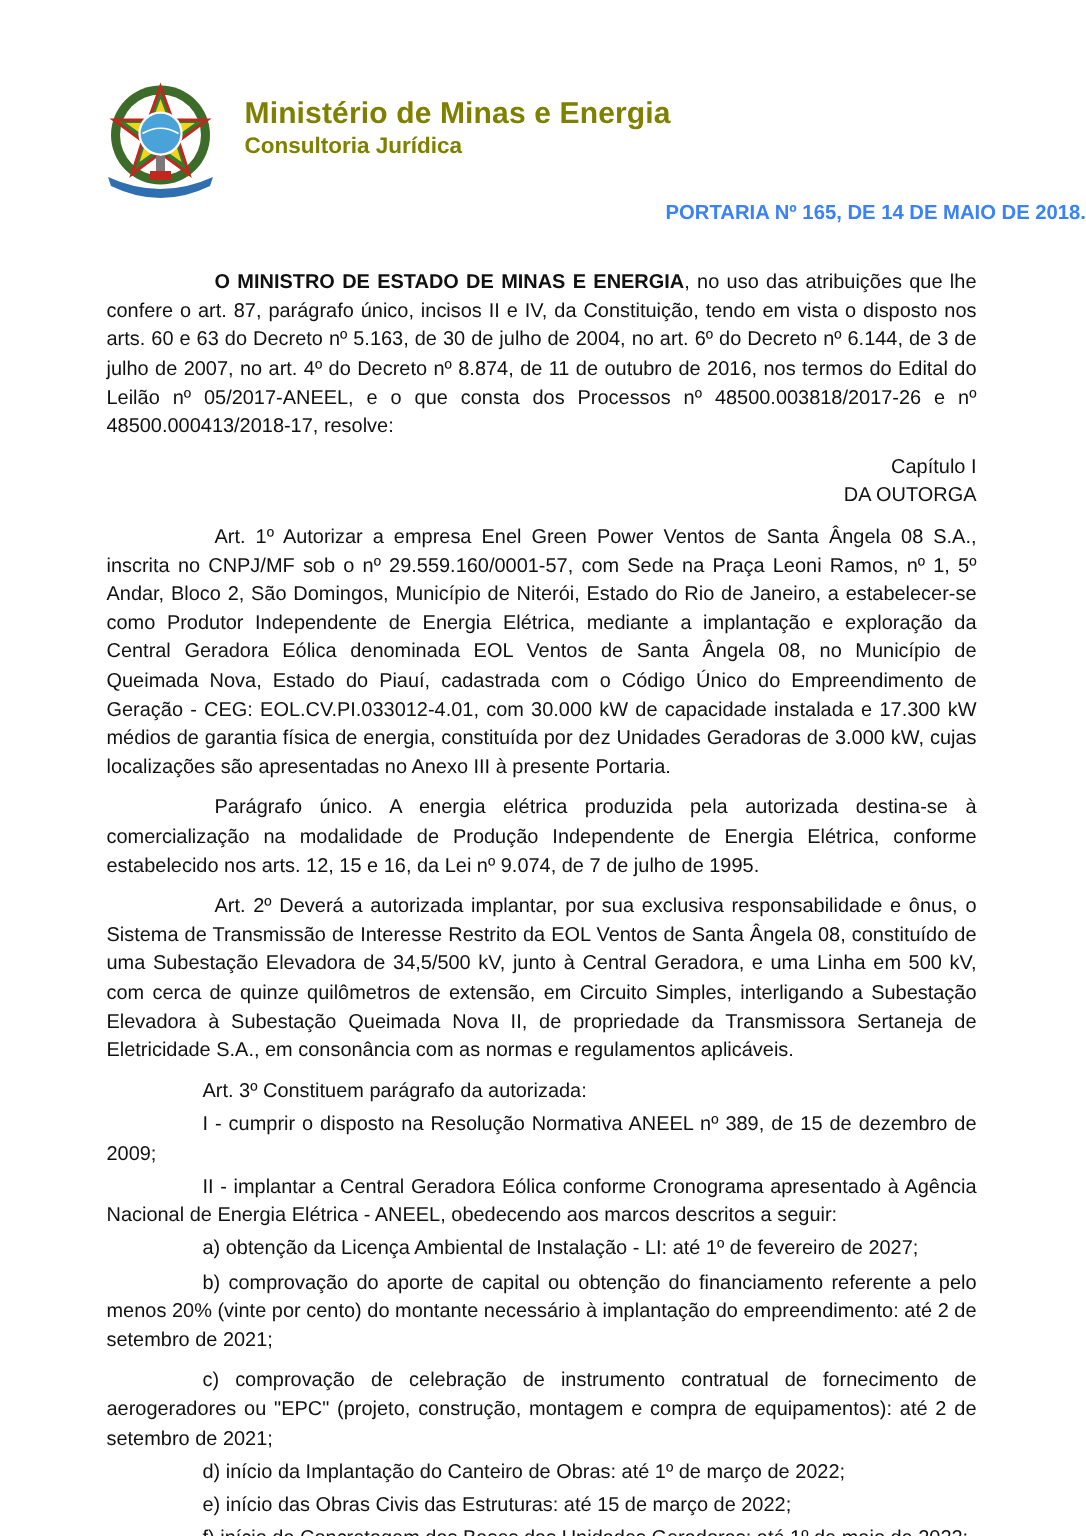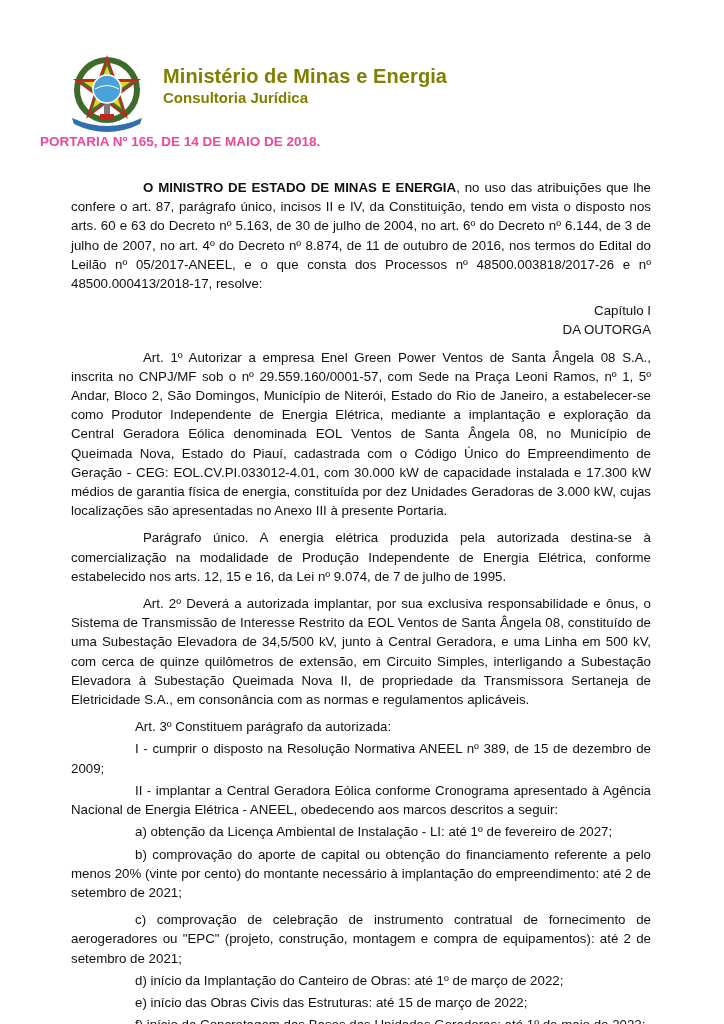--- a/index.html
+++ b/index.html
@@ -13,23 +13,23 @@
   .emblem { position: absolute; left: 0; top: 0; width: 86px; height: 86px; }
   .title-block { position: absolute; left: 99px; top: 12px; }
   .ministry {
     font-size: 20px; font-weight: bold; color: #7f7f00; letter-spacing: 0.1px;
     line-height: 24px; white-space: nowrap;
   }
   .consult {
     font-size: 15px; font-weight: bold; color: #7f7f00; line-height: 20px; white-space: nowrap;
   }
   .portaria {
-    position: absolute; left: 0; width: 724px; top: 134px; text-align: left;
+    position: absolute; left: 0; width: 724px; top: 134px; text-align: right;
     padding-left: 40px; box-sizing: border-box;
-    font-size: 13.5px; font-weight: bold; color: #ec4899; white-space: nowrap;
+    font-size: 13.5px; font-weight: bold; color: #3b82f6; white-space: nowrap;
   }
   .body-text {
     position: absolute; left: 71px; top: 178px; width: 580px;
     font-size: 13.3px; line-height: 19.2px; text-align: justify;
   }
   .body-text p { margin: 0; }
   .indent { text-indent: 72px; }
   .indent2 { text-indent: 64px; }
   .gap-s { margin-top: 3px !important; }
   .gap-m { margin-top: 8px !important; }

